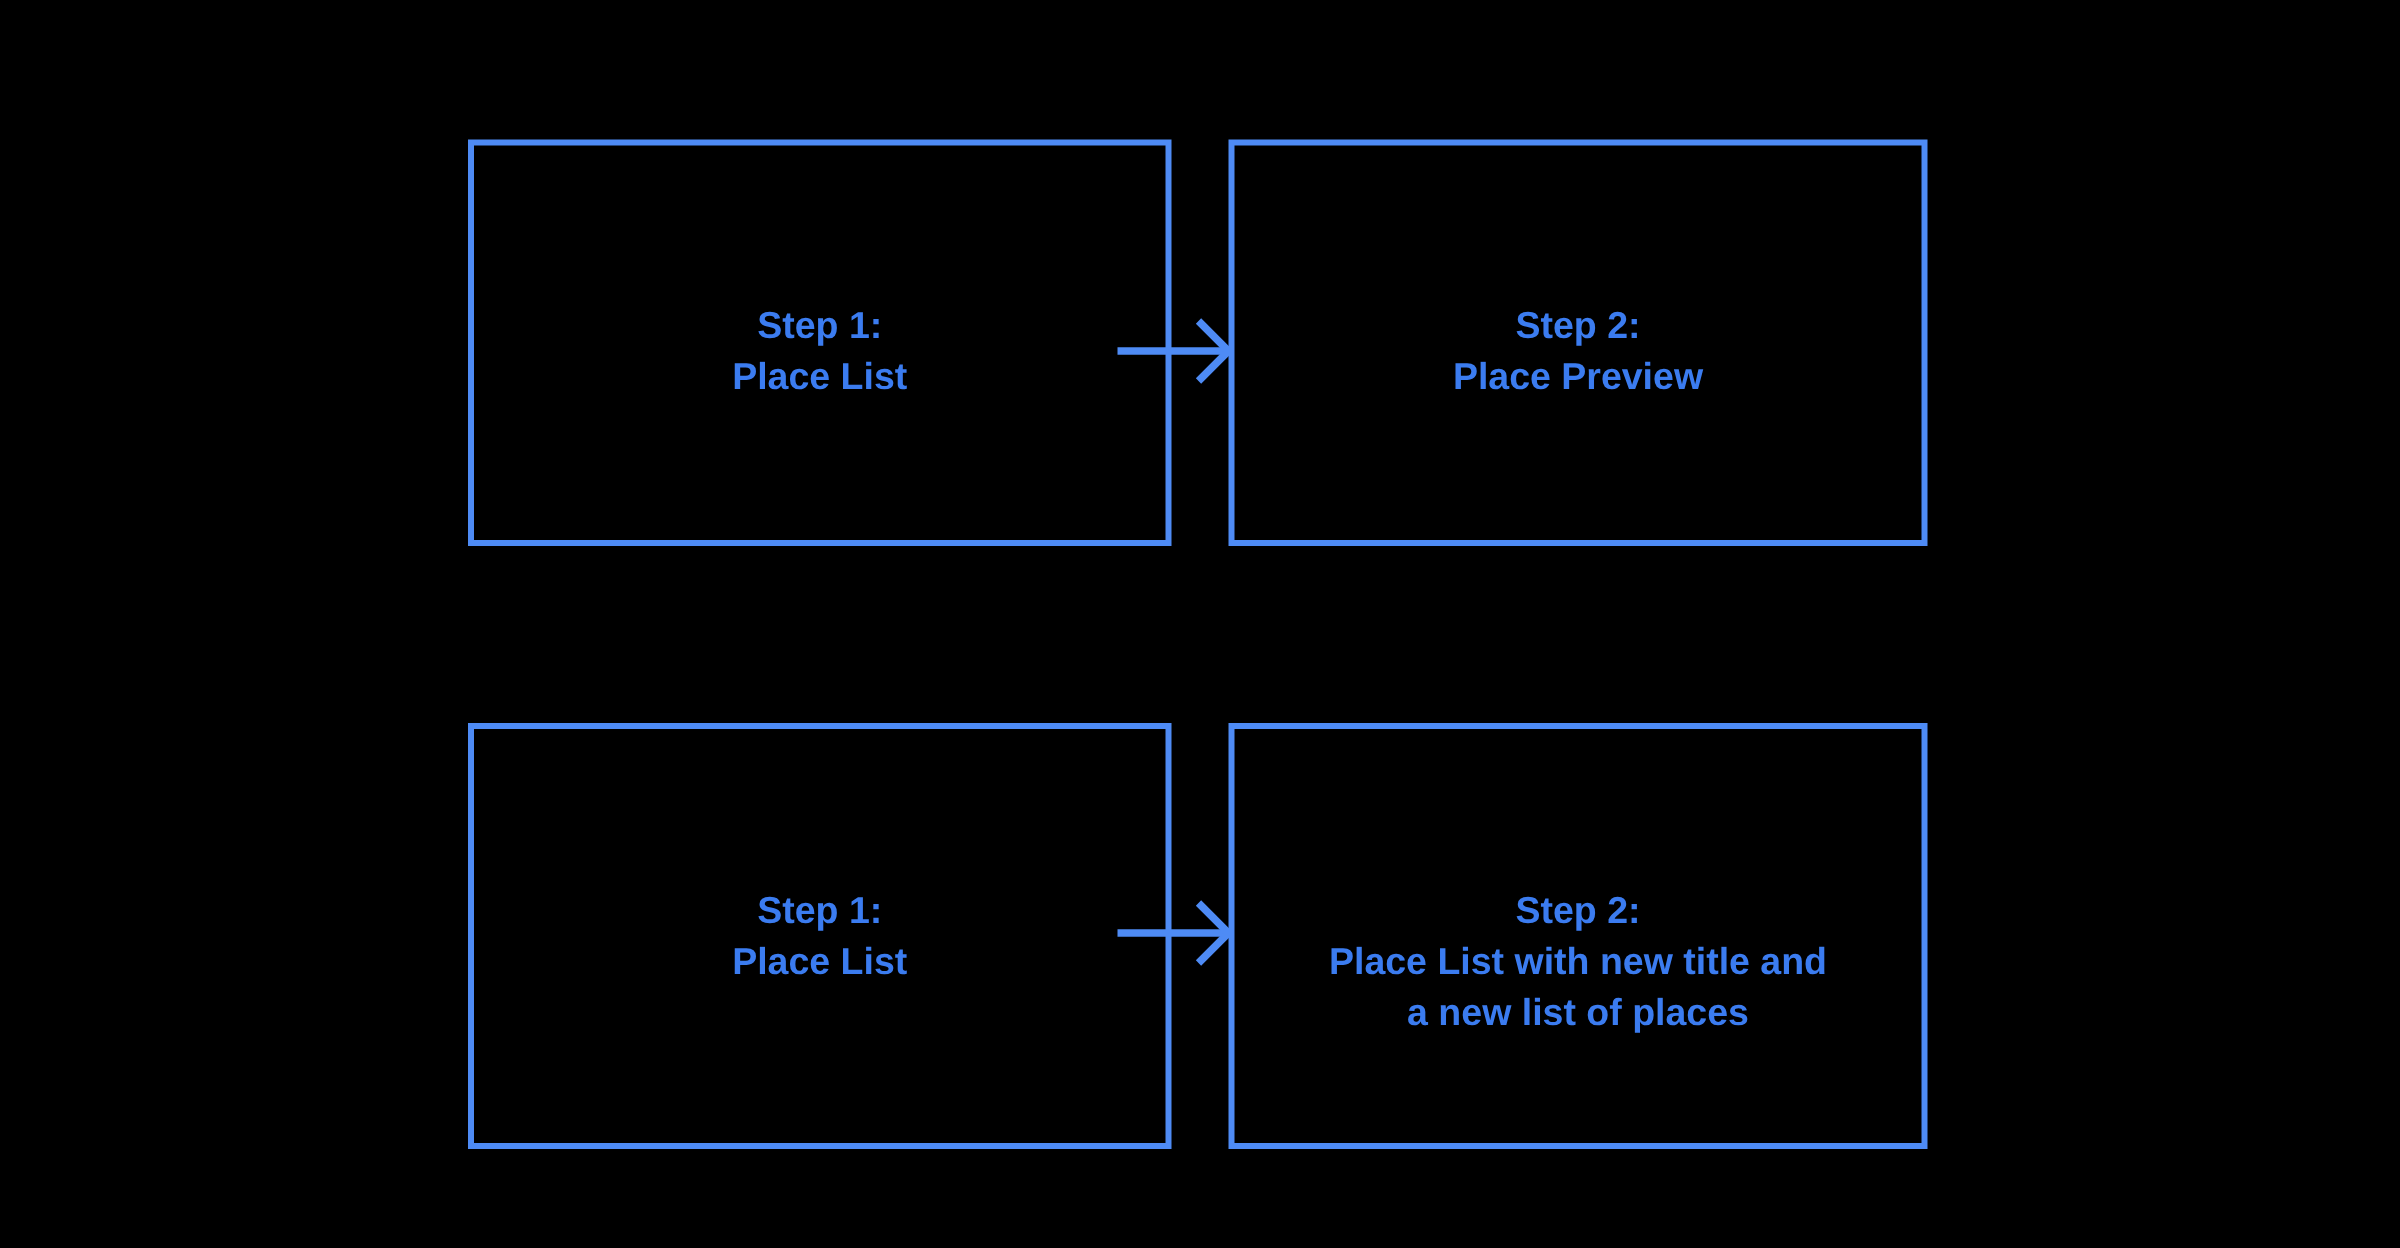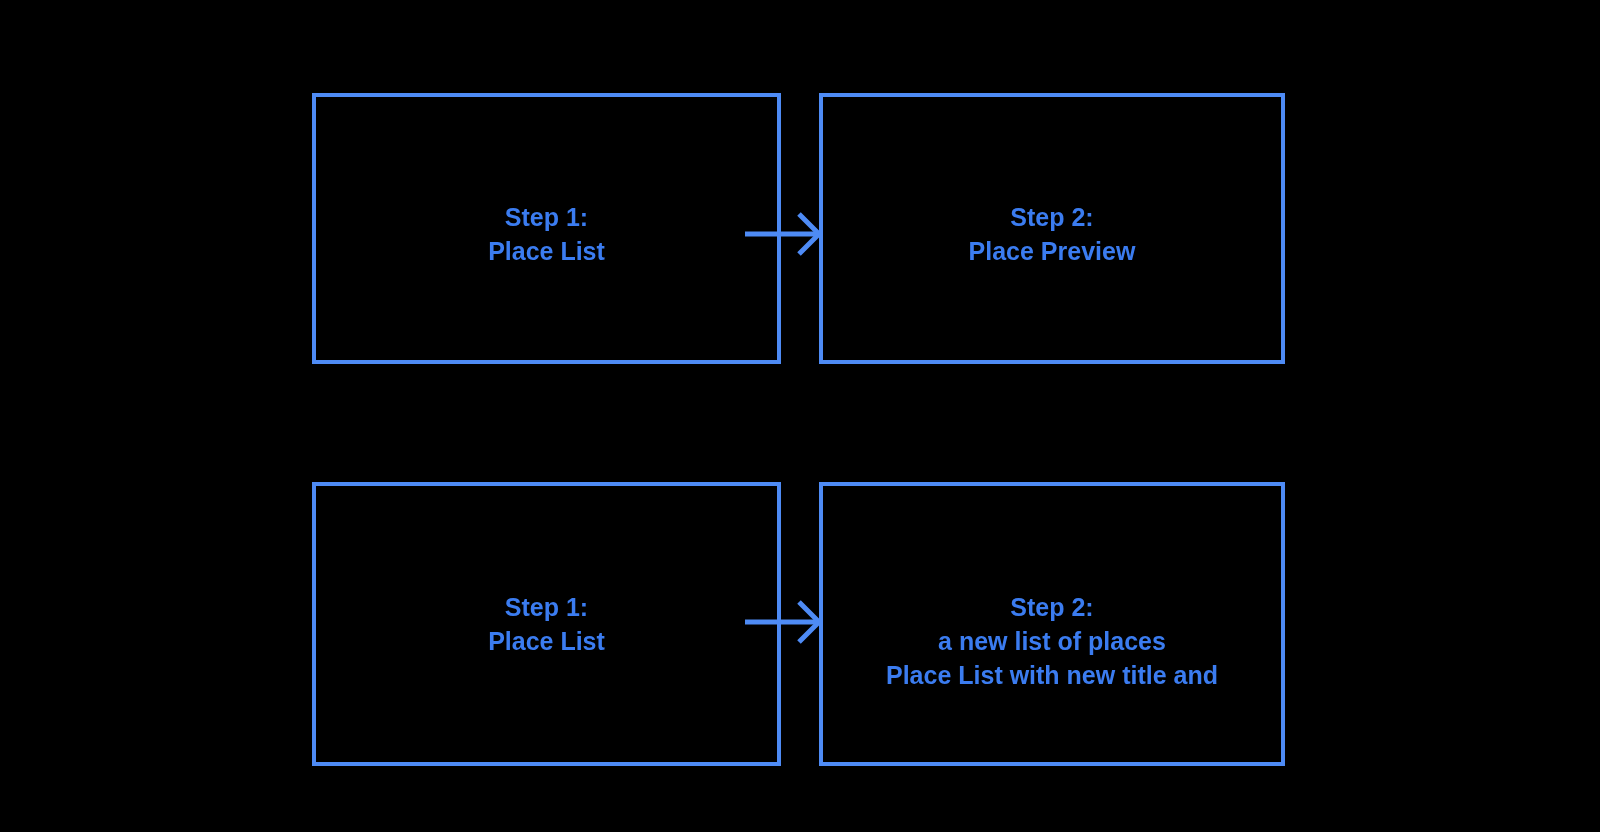--- a/index.html
+++ b/index.html
@@ -90,18 +90,18 @@
   </div>
 
   <svg class="arrow arrow-bottom" width="82" height="48" viewBox="0 0 82 48" aria-hidden="true">
     <line x1="1" y1="24" x2="75" y2="24"></line>
     <polyline points="55,4 75,24 55,44"></polyline>
   </svg>
 
   <div class="flow-box box-d">
     <div class="box-label">
       <div>Step 2:</div>
+      <div>Place List with new title and</div>
       <div>a new list of places</div>
-      <div>Place List with new title and</div>
     </div>
   </div>
 
 </div>
 
 </body></html>

